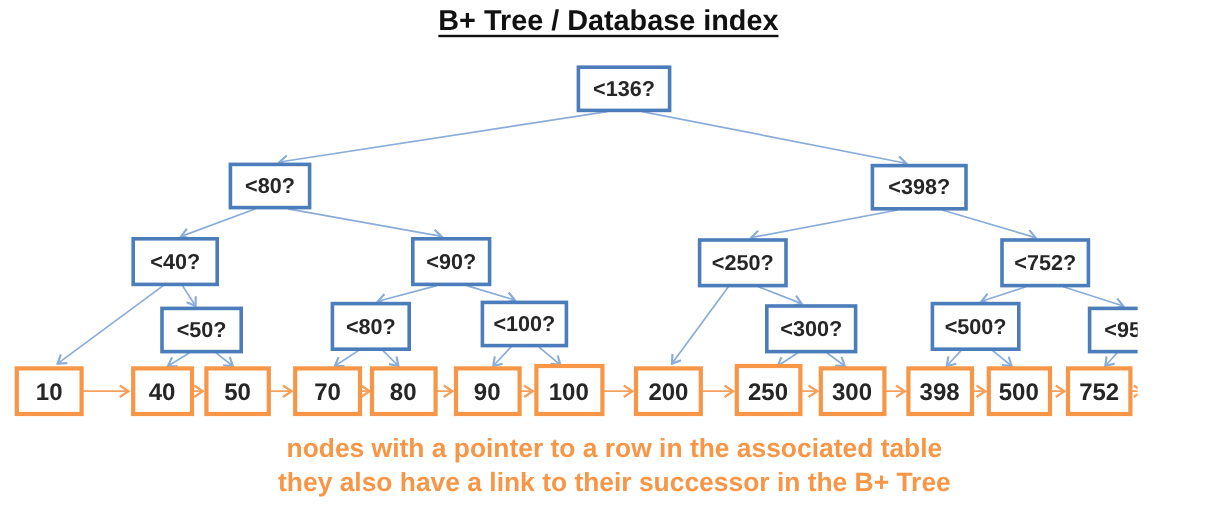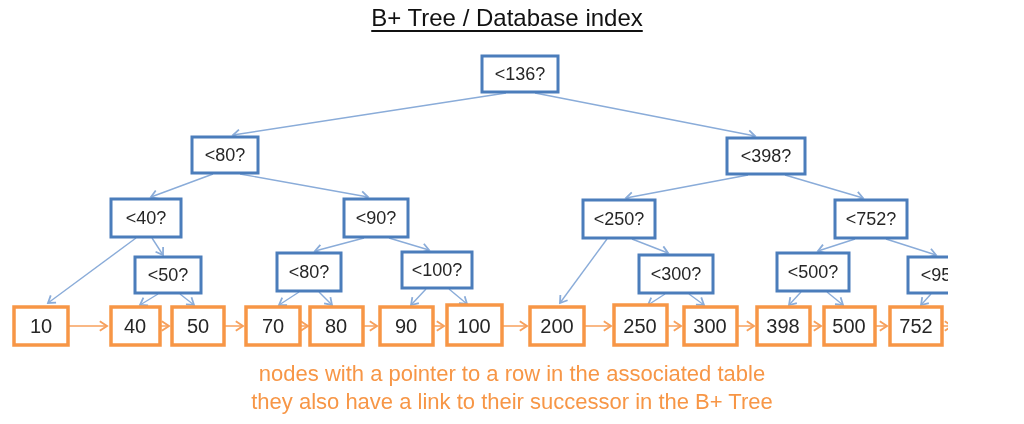--- a/index.html
+++ b/index.html
@@ -1,21 +1,21 @@
 <!DOCTYPE html>
 <html><head>
 <meta charset="utf-8">
 <style>
   html, body { margin: 0; padding: 0; }
   body {
     width: 1024px; height: 424px;
     background: #ffffff;
     font-family: "Liberation Sans", sans-serif;
   }
-  .stage { position: relative; width: 948px; height: 424px; overflow: hidden; background: #fff; }
+  .stage { position: relative; width: 948px; height: 424px; overflow: hidden; background: #fff; font-weight: bold; }
   .title {
     position: absolute; top: 4px; left: 0; width: 1014px;
     text-align: center; font-size: 24px; color: #111111;
     text-decoration: underline; text-underline-offset: 4px;
   }
   .decision-label {
     position: absolute; top: 138px; left: 419px;
     font-size: 24px; color: #5585c4; letter-spacing: 0.5px;
   }
   .caption {

